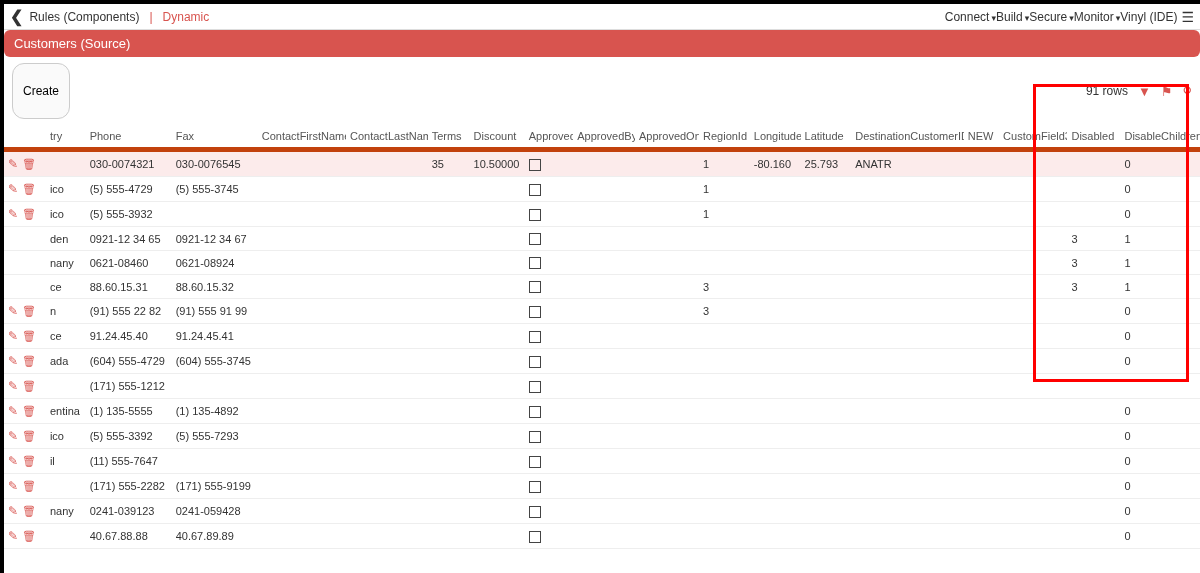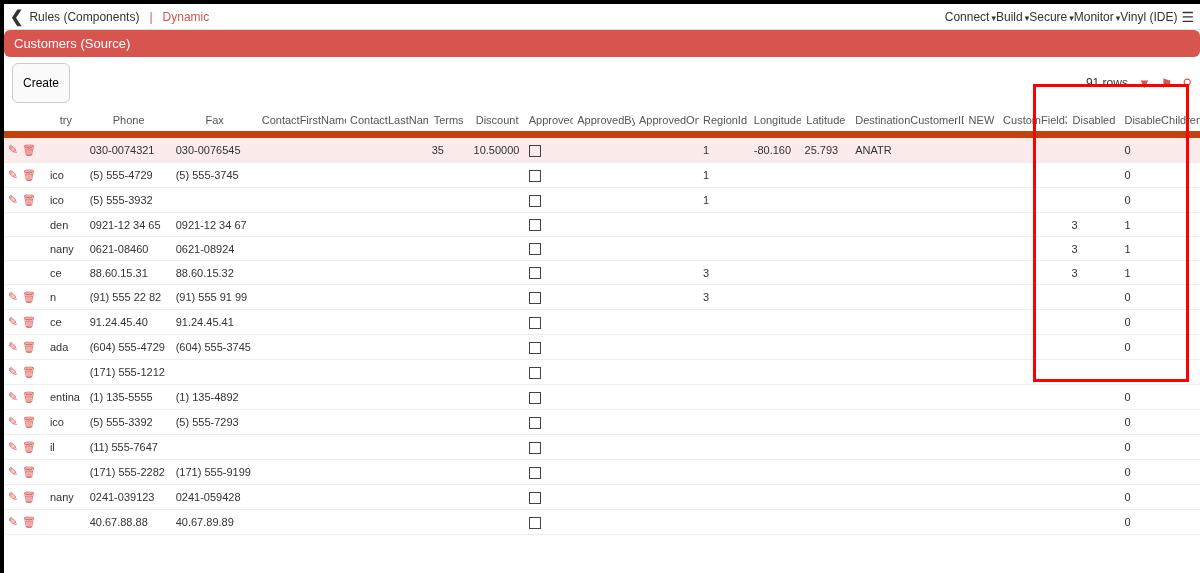--- a/index.html
+++ b/index.html
@@ -40,24 +40,24 @@
 
   .toolbar {
     display:flex;
     align-items:center;
     padding:6px 8px;
     position:relative;
   }
   .create-btn {
     border:1px solid #ccc;
     background:#fafafa;
-    padding:12px 10px;
+    padding:20px 10px;
     font-size:12px;
     cursor:pointer;
-    border-radius:6px;
+    border-radius:12px;
   }
   .toolbar-right {
     margin-left:auto;
     display:flex;
     align-items:center;
     gap:10px;
     font-size:12px;
     text-align:center;
   }
   .tool-icon { color:#d8544f; cursor:pointer; font-size:13px; }
@@ -82,23 +82,22 @@
     font-size:11px;
     padding: 5px 4px;
     text-align:left;
     white-space: nowrap;
     overflow: hidden;
     text-overflow: clip;
   }
   table.data th {
     font-weight:normal;
     color:#555;
-    border-bottom:7px solid #c2410c;
+    border-bottom:5px solid #c2410c;
     background:#fff;
-    text-align:center;
   }
   tr.row-selected td { background:#fcebeb;margin-top:24px; }
   td.num, th.num { text-align:right; padding-right:10px; }
   td.center { text-align:center; }
 
   
   col.c-actions { width:38px; }
   col.c-country { width:36px; }
   col.c-phone   { width:78px; }
   col.c-fax     { width:78px; }

